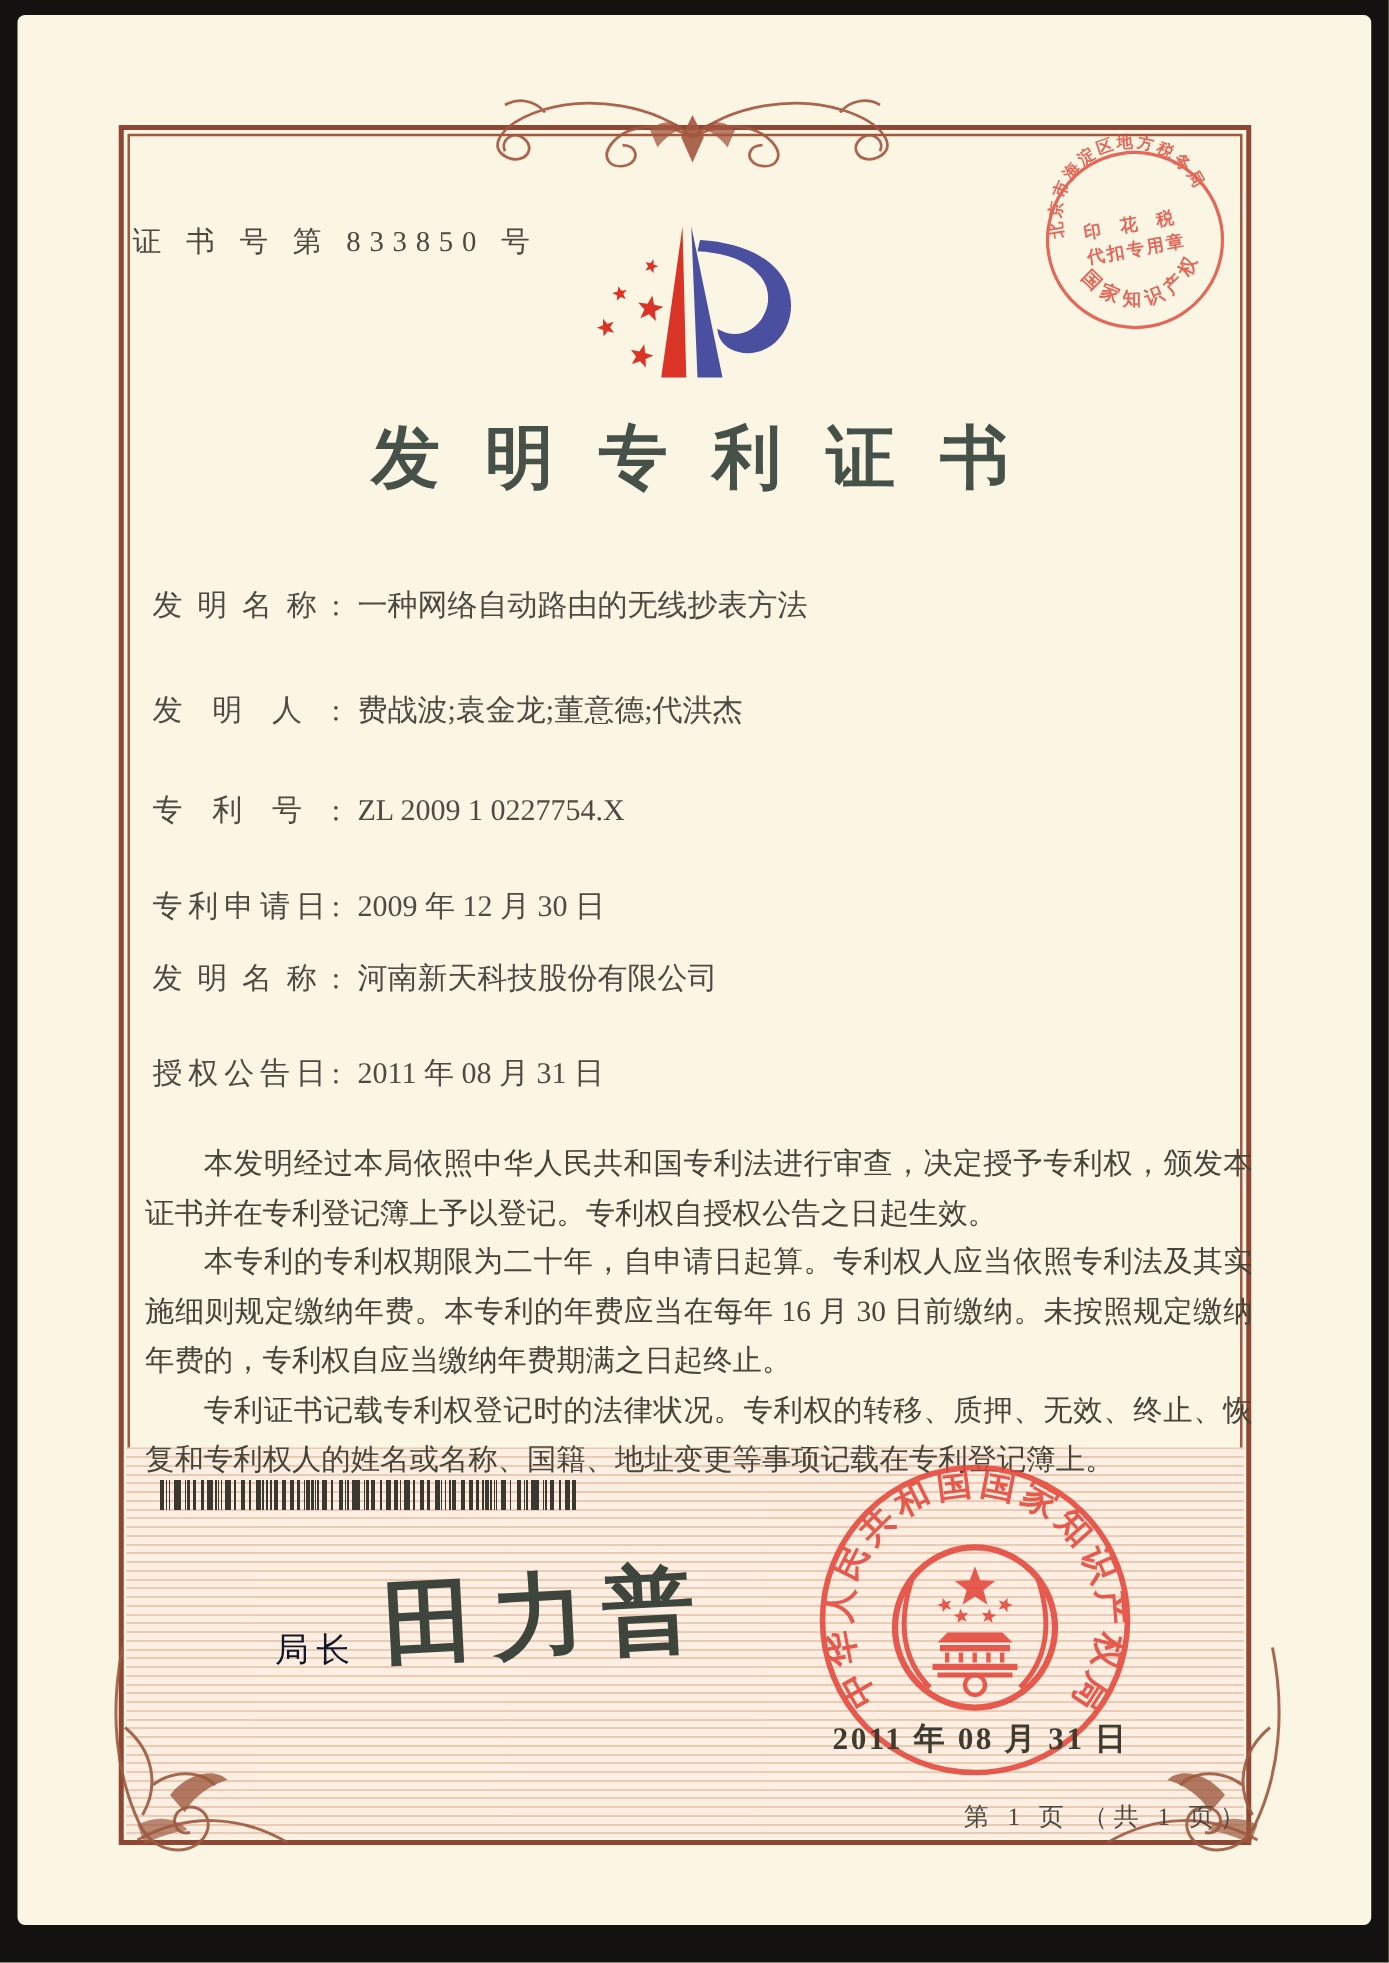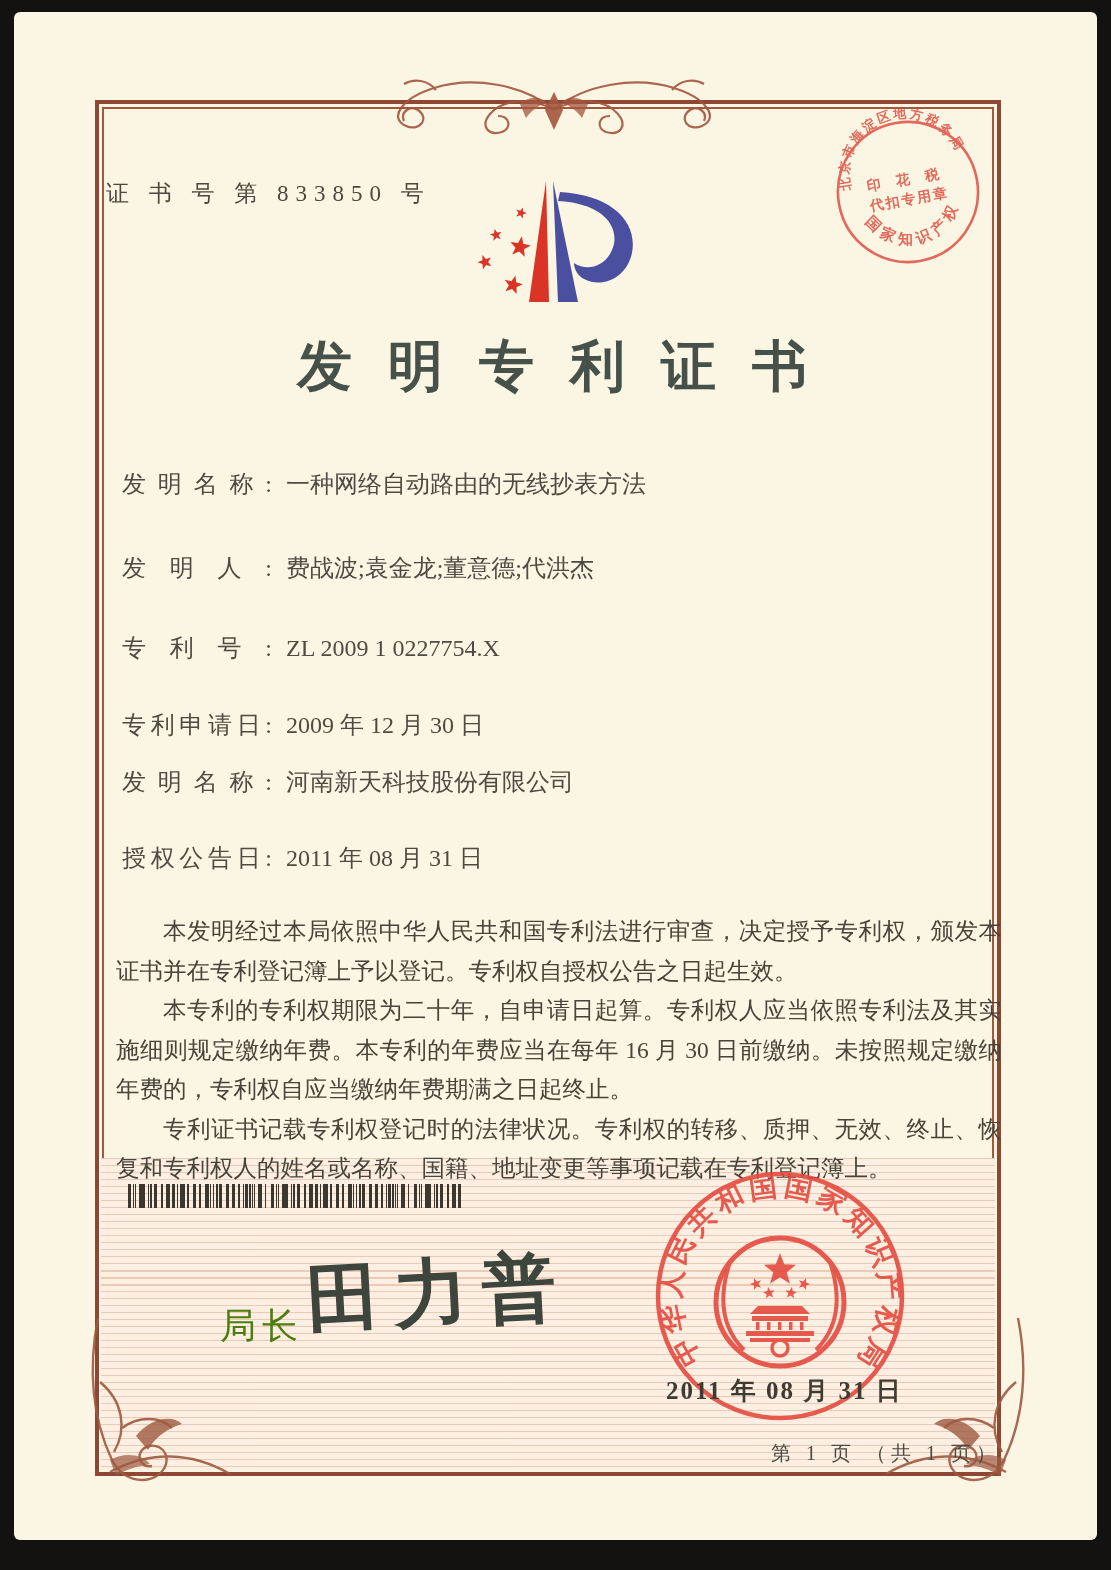--- a/index.html
+++ b/index.html
@@ -54,21 +54,21 @@
   }
   .paras p{margin:0;text-indent:2em;}
   .barcode{
     position:absolute;left:114px;top:1172px;width:334px;height:24px;z-index:2;
     background-image:
       repeating-linear-gradient(90deg,#3a382f 0 2px,transparent 2px 5px,#3a382f 5px 6px,transparent 6px 11px),
       repeating-linear-gradient(90deg,#3a382f 0 3px,transparent 3px 7px,#3a382f 7px 8px,transparent 8px 13px);
   }
   .sig-title{
     position:absolute;left:206px;top:1290px;z-index:2;
-    font-size:36px;letter-spacing:6px;color:#4d7c0f;
+    font-size:27px;letter-spacing:6px;color:#0f172a;
   }
   .sig-name{
     position:absolute;left:292px;top:1232px;z-index:2;
     font-size:74px;font-weight:bold;color:#3d453d;
     letter-spacing:14px;transform:rotate(-3deg);
   }
   .seal{position:absolute;left:632px;top:1150px;z-index:3;}
   .seal-date{
     position:absolute;left:652px;top:1362px;z-index:4;
     font-size:25px;font-weight:600;letter-spacing:2px;color:#3e3b31;

